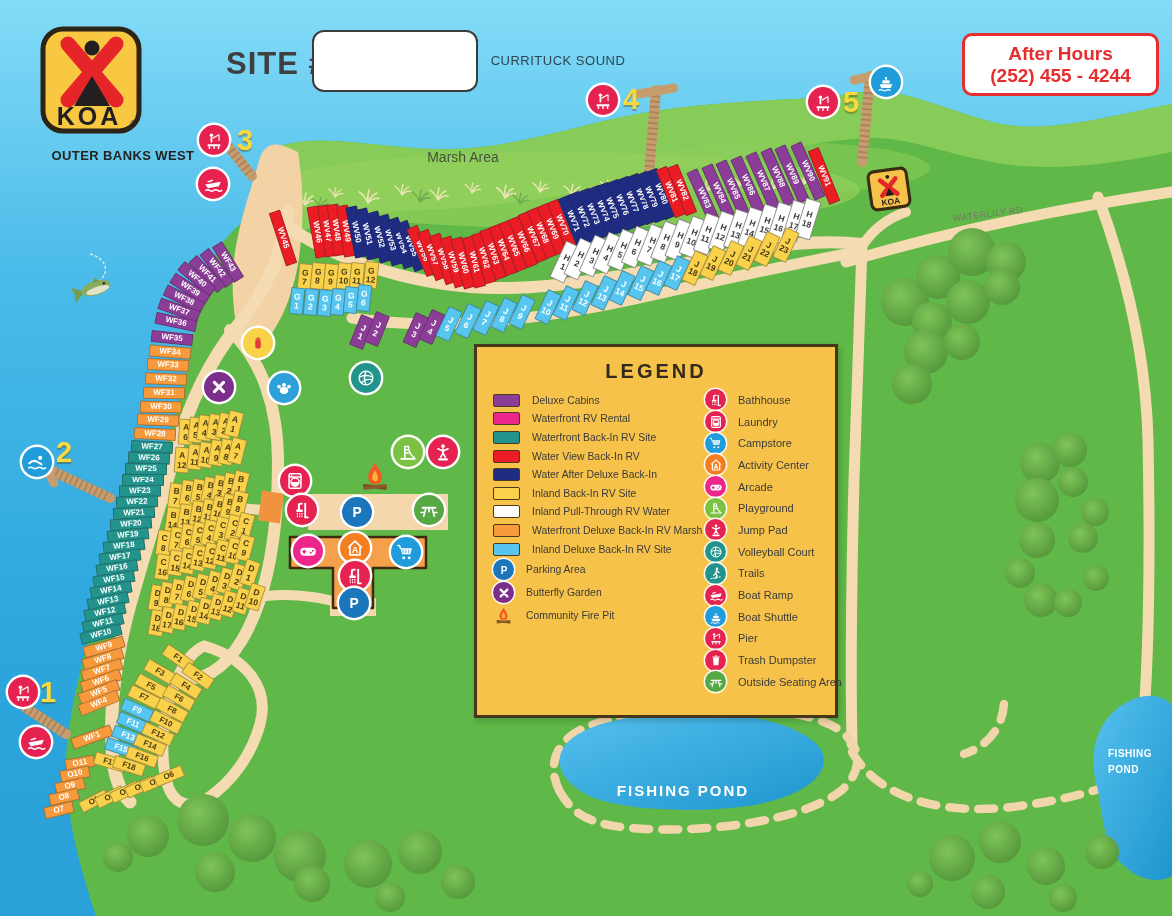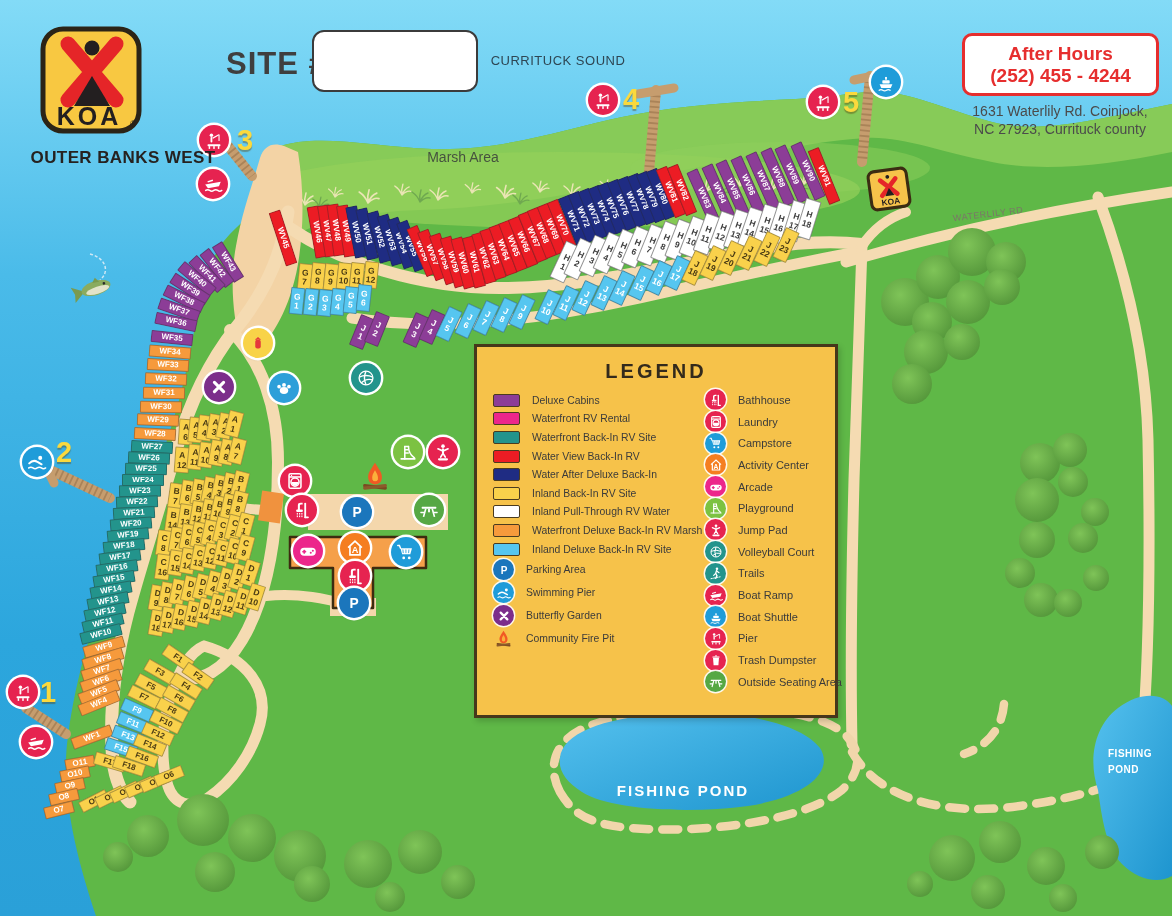--- a/index.html
+++ b/index.html
@@ -31,21 +31,21 @@
   .maplabel{position:absolute;transform:translate(-50%,-50%);white-space:nowrap;}
   .sound-label{left:558px;top:60px;font-size:13px;letter-spacing:.5px;color:#2E4653;}
   .marsh-label{left:463px;top:157px;font-size:14px;color:#45523F;}
   .waterlily-label{left:988px;top:214px;font-size:9px;color:#7B7668;letter-spacing:.5px;transform:translate(-50%,-50%) rotate(-7deg);}
   .pond-label{left:683px;top:790px;font-weight:800;font-size:15px;letter-spacing:2px;color:#fff;}
   .pond-label2{left:1137px;top:762px;width:58px;font-weight:700;font-size:10px;letter-spacing:.5px;color:#fff;white-space:normal;text-align:left;line-height:1.6;}
 
   
   .logo{position:absolute;left:40px;top:26px;}
   .park-name{position:absolute;left:16px;top:148px;width:214px;text-align:center;
-    font-weight:800;font-size:17px;letter-spacing:.4px;color:#262220;}
+    font-weight:800;font-size:13px;letter-spacing:.4px;color:#262220;}
   .site-label{position:absolute;left:226px;top:46px;font-weight:800;font-size:31px;color:#3f3f3f;letter-spacing:1px;}
   .site-box{position:absolute;left:312px;top:30px;width:166px;height:62px;background:#fff;
     border:2.5px solid #3b3b3b;border-radius:12px;box-sizing:border-box;}
   .ah-card{position:absolute;left:962px;top:33px;width:197px;height:63px;background:#fff;
     border:3.5px solid #E62E2E;border-radius:10px;box-sizing:border-box;
     display:flex;flex-direction:column;align-items:center;justify-content:center;
     color:#E62E2E;font-weight:800;font-size:19px;line-height:1.15;}
   .ah-address{position:absolute;left:950px;top:103px;width:220px;text-align:center;
     font-size:14px;color:#4b4b4b;line-height:1.25;}
 
@@ -1108,24 +1108,20 @@
       <text x="90" y="101" font-size="9" fill="#231F20" font-family="Liberation Sans,sans-serif">®</text>
     </svg>
   </div>
   <div class="park-name">OUTER BANKS WEST</div>
   <div class="site-label">SITE #</div>
   <div class="site-box"></div>
   <div class="ah-card">
     <div>After Hours</div>
     <div>(252) 455 - 4244</div>
   </div>
-  <div class="ah-address">
-    <div>1631 Waterlily Rd. Coinjock,</div>
-    <div>NC 27923, Currituck county</div>
-  </div>
 
   <div class="legend">
     <div class="legend-title">LEGEND</div>
     <div class="lcol" id="lcol">
         <div class="lrow">
           <span class="sw" style="background:#8C3D97"></span>
           <span class="lab">Deluxe Cabins</span>
         </div>
         <div class="lrow">
           <span class="sw" style="background:#EC268B"></span>
@@ -1159,32 +1155,20 @@
           <span class="sw" style="background:#56C6F0"></span>
           <span class="lab">Inland Deluxe Back-In RV Site</span>
         </div>
         <div class="lrow arow">
           <span class="ic" style="background:#1B76BC;color:#1B76BC">
             <svg width="16" height="16" viewBox="0 0 24 24">
               <text x="12" y="17.5" font-size="15" font-weight="bold" fill="#fff" text-anchor="middle" font-family="Liberation Sans,sans-serif">P</text>
             </svg>
           </span>
           <span class="lab">Parking Area</span>
-        </div>
-        <div class="lrow arow">
-          <span class="ic" style="background:#1F9CD9;color:#1F9CD9">
-            <svg width="16" height="16" viewBox="0 0 24 24">
-              <g fill="#fff">
-                <circle cx="15.5" cy="7.5" r="2.2"></circle>
-                <path d="M3.5 13.5 q4.5 -4.5 9 -1.5 l4.5 2.5" fill="none" stroke="#fff" stroke-width="2.2" stroke-linecap="round"></path>
-                <path d="M3 18.5 q2.3 -1.7 4.6 0 q2.3 1.7 4.6 0 q2.3 -1.7 4.6 0 q2.3 1.7 4.6 0" fill="none" stroke="#fff" stroke-width="1.7" stroke-linecap="round"></path>
-              </g>
-            </svg>
-          </span>
-          <span class="lab">Swimming Pier</span>
         </div>
         <div class="lrow arow">
           <span class="ic" style="background:#7C2E8B;color:#7C2E8B">
             <svg width="16" height="16" viewBox="0 0 24 24">
               <path d="M7 7 L17 17 M17 7 L7 17" stroke="#fff" stroke-width="3.4" stroke-linecap="round"></path>
             </svg>
           </span>
           <span class="lab">Butterfly Garden</span>
         </div>
         <div class="lrow arow">

